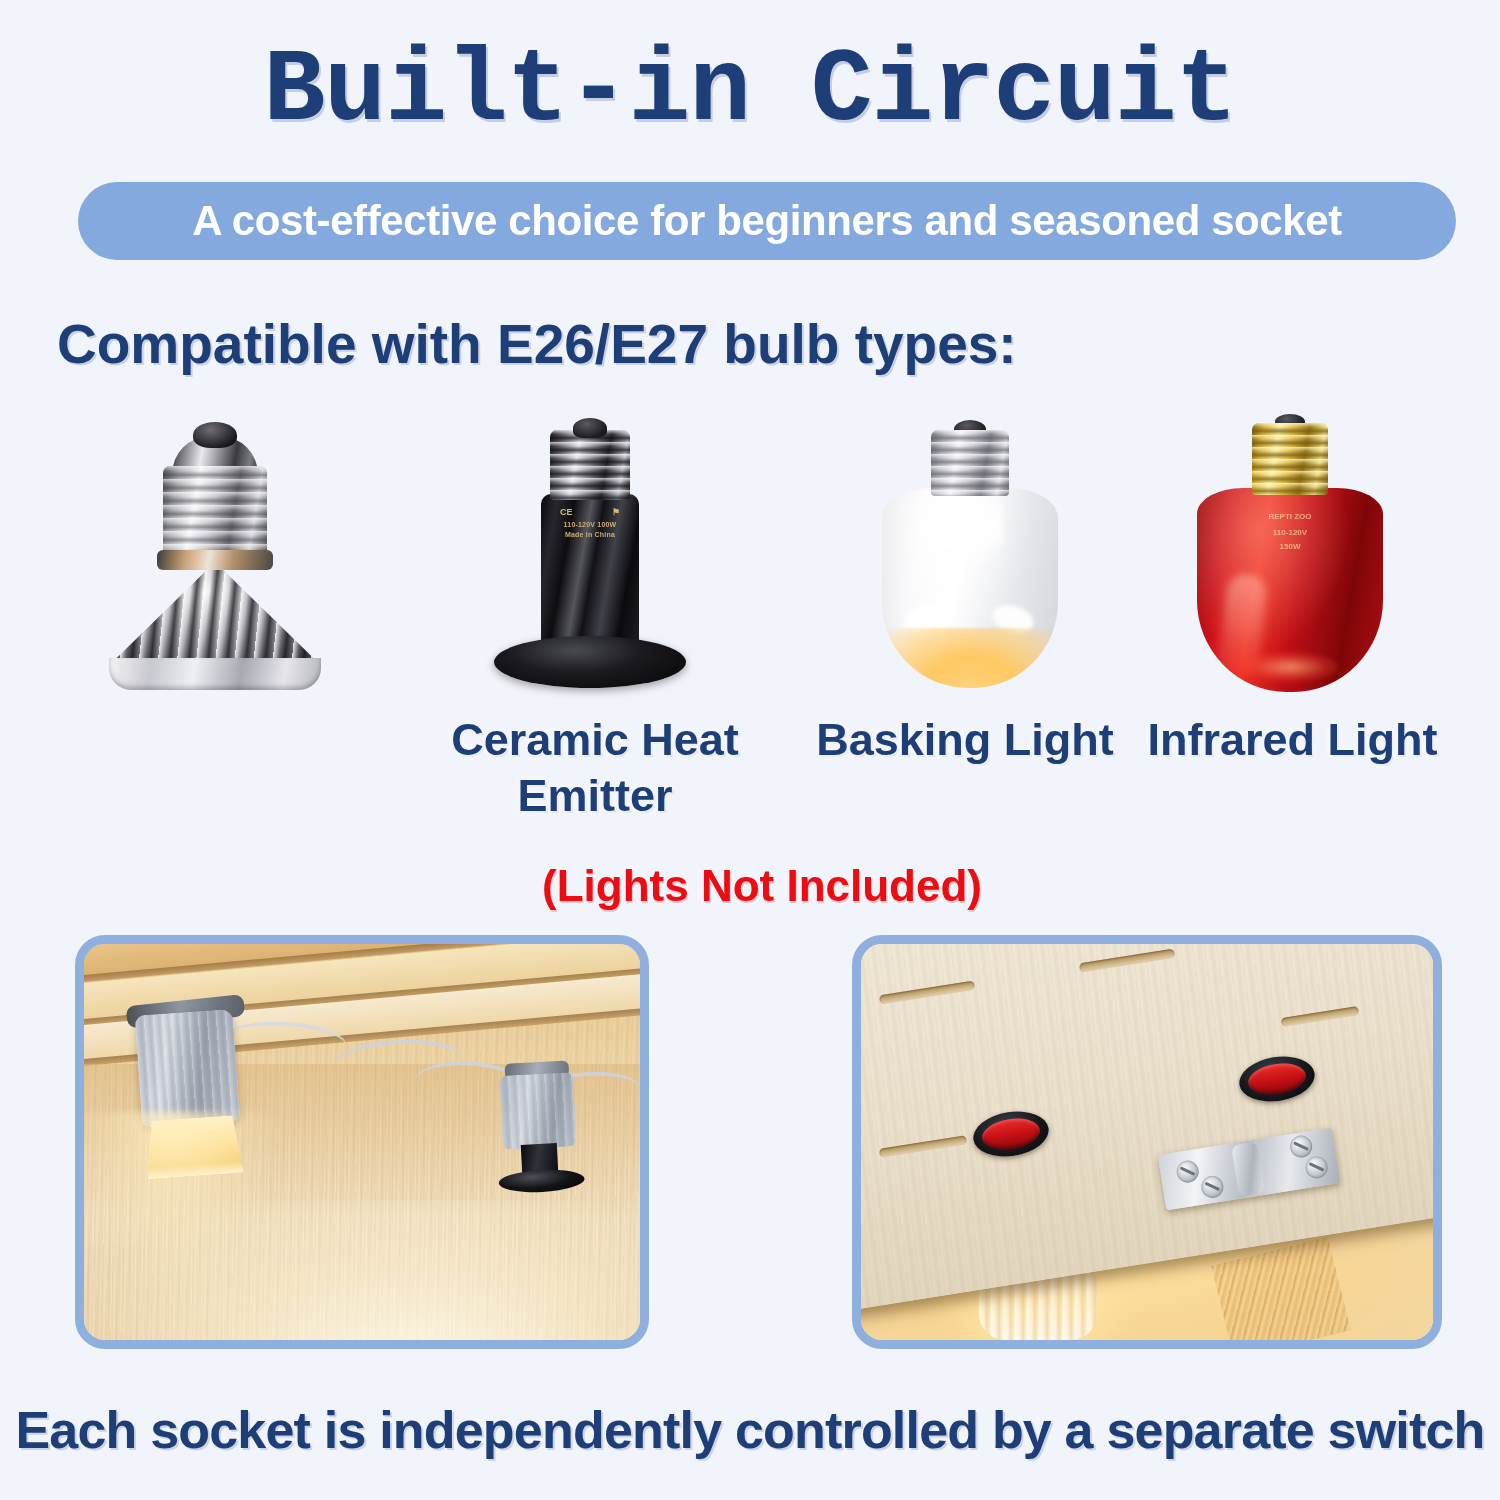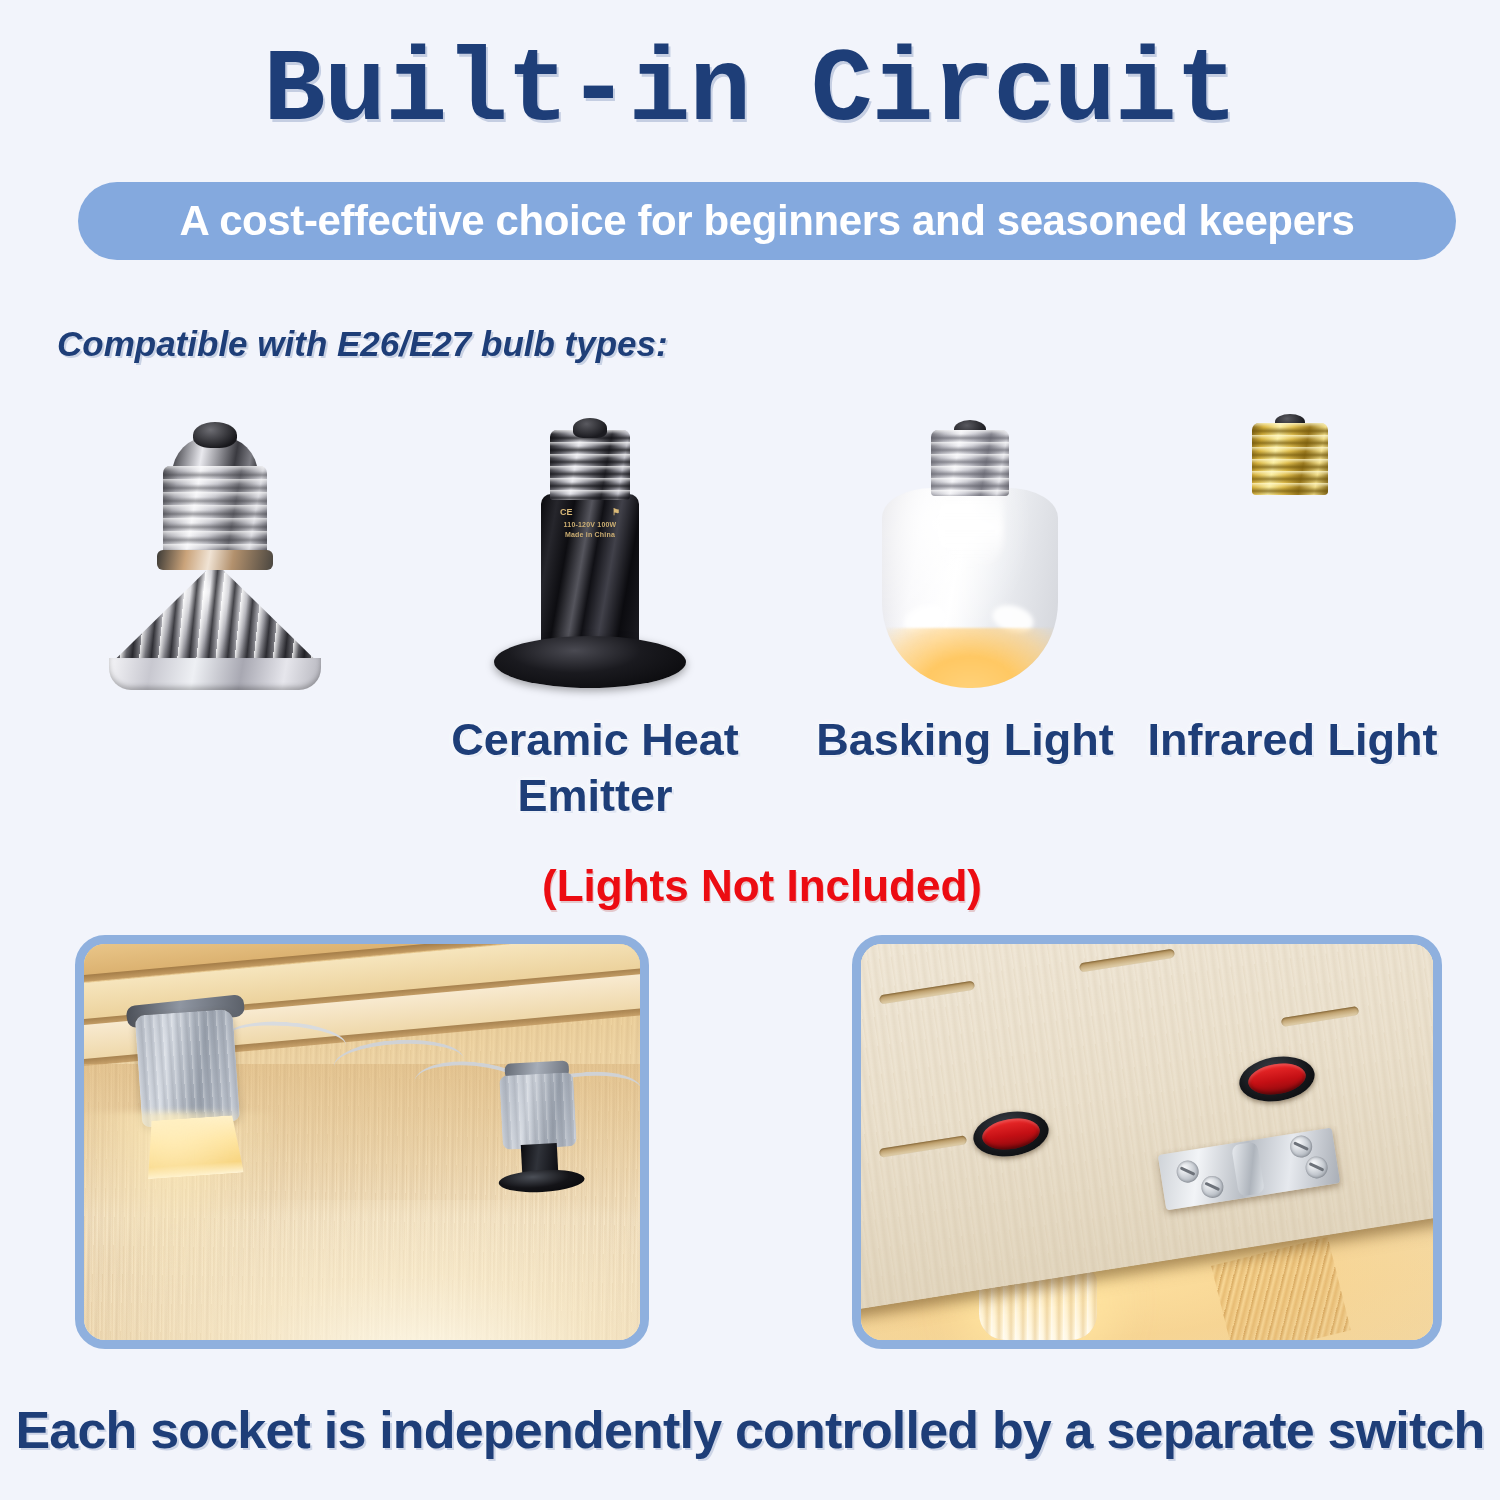--- a/index.html
+++ b/index.html
@@ -54,26 +54,25 @@
     letter-spacing: -0.4px;
   }
 
   
   .section-heading {
     position: absolute;
     top: 311px;
     left: 57px;
     font-family: "Liberation Sans", sans-serif;
     font-weight: bold;
-    font-size: 35px;
+    font-size: 55px;
     line-height: 66px;
     color: #1e3e78;
     text-shadow: 2px 2px 0 rgba(160,175,205,0.5);
     white-space: nowrap;
-    font-style: italic;
   }
 
   
   .bulb-row {
     position: absolute;
     top: 400px;
     left: 0;
     width: 1500px;
     height: 300px;
   }
@@ -649,21 +648,21 @@
     text-shadow: 2px 2px 0 rgba(165,180,210,0.5);
     white-space: nowrap;
   }
 </style>
 </head>
 <body>
 
 <div class="title">Built-in Circuit</div>
 
 <div class="subtitle-pill">
-  <span class="subtitle-text">A cost-effective choice for beginners and seasoned keepers</span>
+  <span class="subtitle-text">A cost-effective choice for beginners and seasoned socket</span>
 </div>
 
 <div class="section-heading">Compatible with E26/E27 bulb types:</div>
 
 <div class="bulb-row">
 
   <div class="bulb-cell c0">
     <div class="bulb-art">
       <div class="tip uv-tip"></div>
       <div class="uv-neck"></div>
@@ -707,20 +706,27 @@
       </div>
     </div>
   </div>
 
   <div class="bulb-cell c3">
     <div class="bulb-art">
       <div class="tip ir-tip"></div>
       <div class="screw ir-screw">
         <div class="ridges"></div>
       </div>
+      <div class="ir-glass">
+        <div class="ir-hl"></div>
+        <div class="ir-label">REPTI ZOO</div>
+        <div class="ir-label" style="top:40px">110-120V</div>
+        <div class="ir-label" style="top:54px">150W</div>
+        <div class="ir-filament"></div>
+      </div>
     </div>
   </div>
 </div>
 
 <div class="labels-row">
   <div class="bulb-label l2">Basking Light</div>
   <div class="bulb-label l1">Ceramic Heat Emitter</div>
   <div class="bulb-label l3">Infrared Light</div>
 </div>
 

